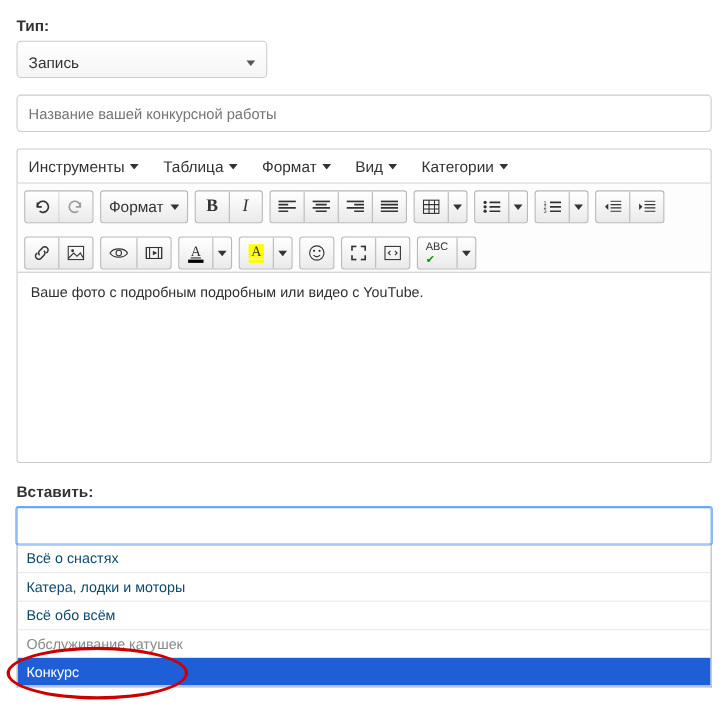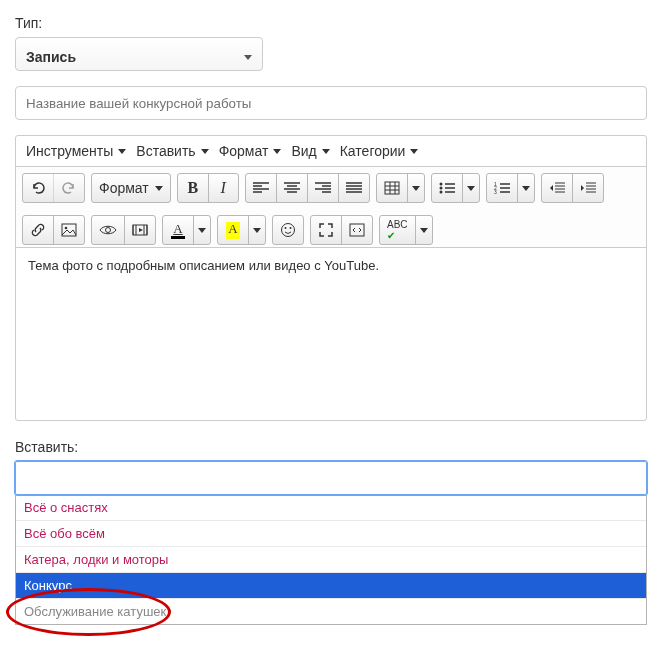--- a/index.html
+++ b/index.html
@@ -1,38 +1,38 @@
 <!DOCTYPE html>
 <html><head>
 <meta charset="utf-8">
 <style>
   * { box-sizing: border-box; margin: 0; padding: 0; }
   body { font-family: "Helvetica Neue", Arial, sans-serif; font-size: 14px; color: #333; background: #fff; width: 662px; padding: 15px; position: relative; }
   .form-group { margin-bottom: 15px; }
-  .label { display: block; margin-bottom: 6px; color: #333; }
+  .label { display: block; margin-bottom: 6px; color: #333; font-weight: bold; }
   .label-bold { font-weight: bold; }
-  .select { width: 248px; height: 34px; border: 1px solid #ccc; border-radius: 4px; background: linear-gradient(#fff,#f5f5f5); padding: 6px 28px 0 10px; position: relative; display: flex; align-items: center; cursor: pointer; font-weight: bold; }
+  .select { width: 228px; height: 34px; border: 1px solid #ccc; border-radius: 4px; background: linear-gradient(#fff,#f5f5f5); padding: 6px 28px 0 10px; position: relative; display: flex; align-items: center; cursor: pointer; }
   .select .caret { position: absolute; right: 10px; width: 0; height: 0; border-left: 4px solid transparent; border-right: 4px solid transparent; border-top: 5px solid #555; }
   .text-input { width: 100%; height: 34px; border: 1px solid #ccc; border-radius: 4px; padding: 6px 10px; color: #555; }
   .combo-input { width: 100%; height: 34px; border: 1px solid #6ba7f5; outline: 1px solid #6ba7f5; border-radius: 2px; background: #fff; }
   .editor { border: 1px solid #ccc; border-radius: 3px; overflow: hidden; margin-bottom: 18px; }
-  .menubar { display: flex; gap: 10px; padding: 7px 10px; border-bottom: 1px solid #ccc; }
+  .menubar { display: flex; gap: 22px; padding: 7px 10px; border-bottom: 1px solid #ccc; }
   .menubar-item { display: flex; align-items: center; gap: 5px; cursor: pointer; color: #333; }
   .menubar-item .mcaret { border-left: 4px solid transparent; border-right: 4px solid transparent; border-top: 5px solid #333; width: 0; height: 0; }
   .toolbar { padding: 6px 6px 2px 6px; background: #fdfdfd; border-bottom: 1px solid #ccc; display: flex; flex-wrap: wrap; gap: 6px; }
   .btn-group { display: flex; border: 1px solid #b8b8b8; border-radius: 3px; overflow: hidden; background: linear-gradient(#fff,#eaeaea); }
   .btn { height: 28px; min-width: 30px; display: flex; align-items: center; justify-content: center; padding: 0 7px; cursor: pointer; position: relative; font-size: 15px; color: #333; }
   .btn + .btn { border-left: 1px solid #b8b8b8; }
   .btn.labelled { font-size: 14px; gap: 6px; }
   .bcaret { border-left: 4px solid transparent; border-right: 4px solid transparent; border-top: 5px solid #333; width: 0; height: 0; }
   svg { display: block; }
   .editor-body { min-height: 172px; padding: 10px 12px; font-family: Verdana, Arial, sans-serif; font-size: 13px; color: #303030; }
   .dropdown { border: 1px solid #b3b3b3; border-top: none; background: #fff; }
   .dropdown-list { max-height: 132px; overflow-y: scroll; }
-  .dd-item { padding: 5px 8px; font-size: 13px; border-bottom: 1px solid #e9e9e9; cursor: pointer; color: #be185d; }
+  .dd-item { padding: 5px 8px; font-size: 13px; border-bottom: 1px solid #e9e9e9; cursor: pointer; color: #0c4a6e; }
   .dd-item.selected { background: #1e5fd8; color: #fff; }
   .dd-item.partial { color: #888; border-bottom: none; }
   .highlight-ellipse { position: absolute; border: 3px solid #c00; border-radius: 50%; pointer-events: none; }
   .underline { text-decoration: underline; }
   .fontcolor-box { display: flex; flex-direction: column; align-items: center; gap:1px;}
   .color-bar { width: 14px; height: 3px; }
 </style>
 </head>
 <body>
 
@@ -48,21 +48,21 @@
   <input class="text-input" type="text" placeholder="Название вашей конкурсной работы" style="">
 </div>
 
 <div class="editor">
   <div class="menubar">
     <div class="menubar-item">
         <span>Инструменты</span>
         <span class="mcaret"></span>
       </div>
     <div class="menubar-item">
-        <span>Вставить</span>
+        <span>Таблица</span>
         <span class="mcaret"></span>
       </div>
     <div class="menubar-item">
         <span>Формат</span>
         <span class="mcaret"></span>
       </div>
     <div class="menubar-item">
         <span>Вид</span>
         <span class="mcaret"></span>
       </div>
@@ -255,31 +255,31 @@
       <div class="btn">
           <span style="font-size:10px;font-weight:normal">ABC<br><span style="color:#090">✔</span></span>
         </div>
       <div class="btn" style="min-width:16px;padding:0 4px">
           <span class="bcaret"></span>
         </div>
     </div>
   </div>
 
   <div class="editor-body">
-    <span>Тема фото с подробным описанием или видео с YouTube.</span>
+    <span>Ваше фото с подробным подробным или видео с YouTube.</span>
   </div>
 </div>
 
 <div class="form-group" style="margin-bottom:2px">
   <span class="label">Вставить:</span>
 </div>
 <div class="combo-input"></div>
 <div class="dropdown">
   <div class="dropdown-list">
     <div class="dd-item">Всё о снастях</div>
+    <div class="dd-item">Катера, лодки и моторы</div>
     <div class="dd-item">Всё обо всём</div>
-    <div class="dd-item">Катера, лодки и моторы</div>
+    <div class="dd-item partial">Обслуживание катушек</div>
     <div class="dd-item selected">Конкурс</div>
-    <div class="dd-item partial">Обслуживание катушек</div>
   </div>
 </div>
 
 <div class="highlight-ellipse" style="left:6px; top:588px; width:165px; height:48px;"></div>
 
 </body></html>

